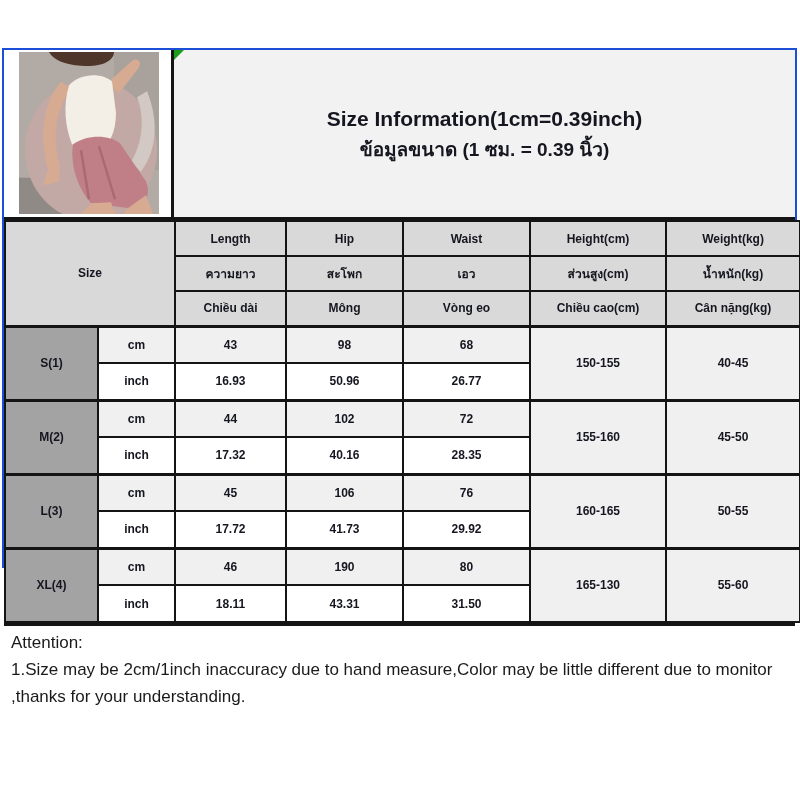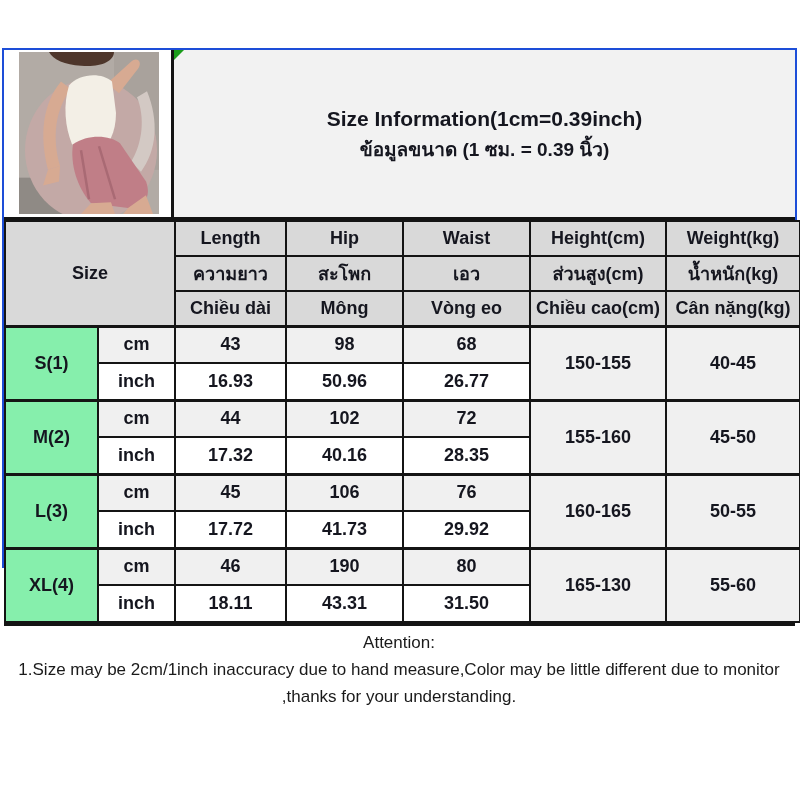--- a/index.html
+++ b/index.html
@@ -57,50 +57,50 @@
   table.size-table {
     border-collapse: collapse;
     table-layout: fixed;
     width: 100%;
     flex: 0 0 auto;
   }
   table.size-table td {
     border: 2px solid #141414;
     text-align: center;
     vertical-align: middle;
-    font-size: 18px;
+    font-size: 12px;
     font-weight: bold;
     overflow: hidden;
     white-space: nowrap;
   }
   tr.hdr-row td { height: 35px; background: #d9d9d9; }
   tr.hdr-row.hdr-sub td { border-top-width: 1px; }
   td.size-corner {
     background: #d9d9d9;
     font-size: 38px;
     font-weight: bold;
   }
   tr.body-row td { height: 37px; }
   tr.row-cm td { border-top-width: 3px; }
   tr.row-inch td { border-top-width: 1px; }
-  td.size-name { background: #86efac; font-size: 19px; }
+  td.size-name { background: #a3a3a3; font-size: 19px; }
   td.cell-grey { background: #f0f0f0; }
   td.cell-white { background: #ffffff; }
 
   
   .attention {
     flex: 1;
     border-top: 3px solid #141414;
     background: #ffffff;
     padding: 3px 8px 0 7px;
     font-size: 17px;
     font-weight: normal;
     line-height: 27px;
     color: #1a1a1a;
-    text-align: center;
+    text-align: left;
   }
 </style>
 </head>
 <body>
 
 <div class="sheet">
 
   <div class="top-block">
     <div class="photo-cell">
       <svg viewBox="0 0 140 165" preserveAspectRatio="none" role="img">

